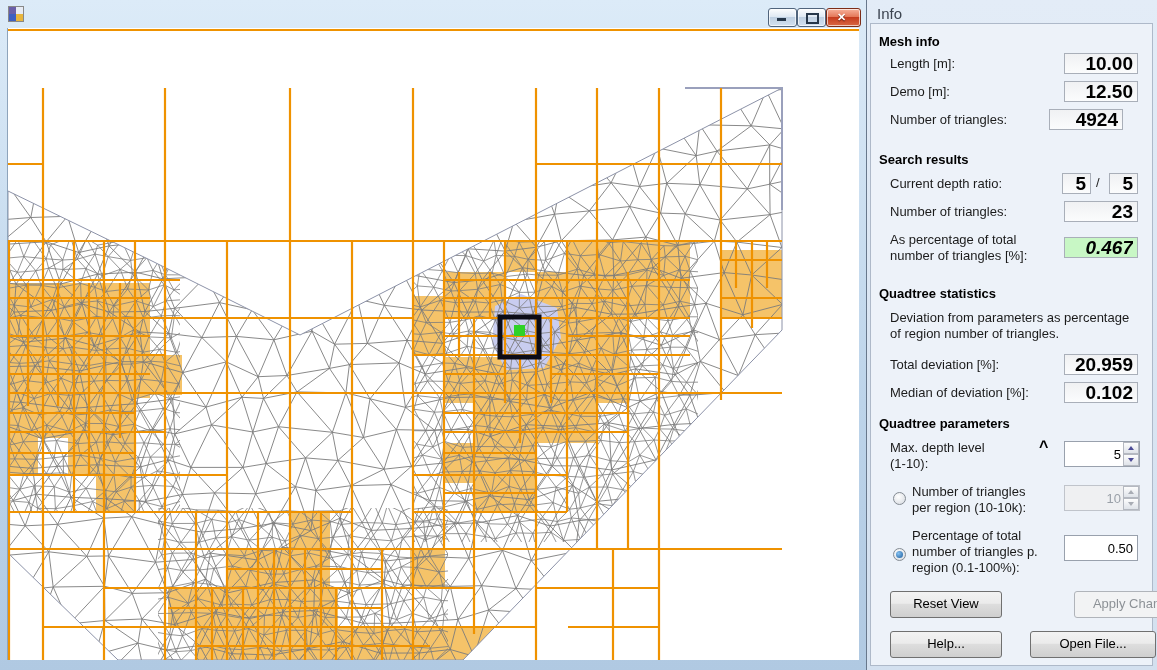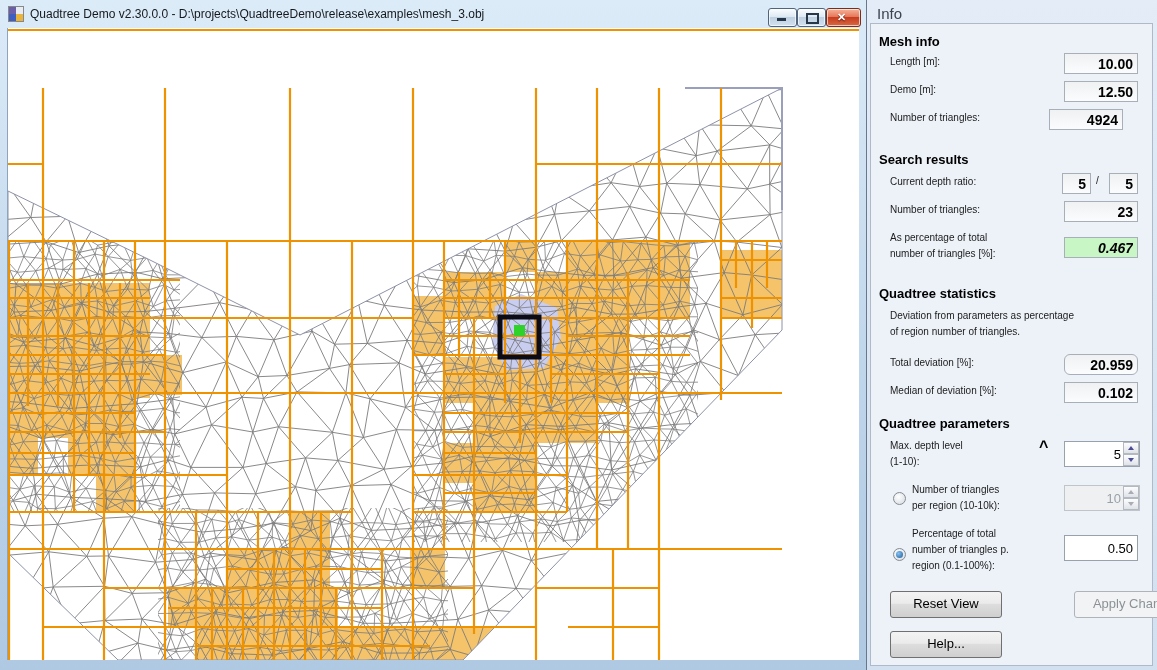--- a/index.html
+++ b/index.html
@@ -27,24 +27,24 @@
     text-shadow:0 1px 1px #5a1000;}
   .canvas-area{position:absolute;left:7px;top:28px;width:851px;height:632px;background:#fff;
     border-left:1px solid #8ea4bb;box-sizing:content-box;}
   
   .info-window{position:absolute;left:866px;top:0;width:291px;height:670px;
     background:linear-gradient(#e3ecf7,#d3e0ef);border-left:1px solid #68788c;box-sizing:border-box;}
   .info-title{position:absolute;left:10px;top:5px;font-size:15px;color:#3c4450;}
   .info-body{position:absolute;left:3px;top:23px;width:283px;height:643px;
     background:#edf2f9;border:1px solid #aeb9c9;box-sizing:border-box;}
   .sec-h{position:absolute;left:8px;font-weight:bold;font-size:13px;color:#000;}
-  .lbl{position:absolute;font-size:10px;color:#1b1b1b;white-space:nowrap;}
+  .lbl{position:absolute;font-size:13px;color:#1b1b1b;white-space:nowrap;}
   .vbox{position:absolute;height:21px;width:74px;border:1px solid #a9afb9;
     background:linear-gradient(#f0f1f3,#fbfcfd);font-family:inherit;font-weight:bold;
-    font-size:14px;text-align:right;padding:0 4px 0 3px;box-sizing:border-box;color:#000;}
+    font-size:19px;text-align:right;padding:0 4px 0 3px;box-sizing:border-box;color:#000;}
   .vbox.green{background:#c8f7c5;}
   .spin{position:absolute;width:76px;height:26px;border:1px solid #99a1ad;background:#fff;box-sizing:border-box;}
   .spin input{position:absolute;left:0;top:0;border:0;width:56px;height:24px;text-align:right;
     font-size:13px;font-family:inherit;padding:0 3px 0 0;background:transparent;color:#000;}
   .spin .arrows{position:absolute;right:0px;top:0px;width:16px;height:24px;}
   .arrow-btn{position:relative;height:12px;border:1px solid #b4b8c0;box-sizing:border-box;
     background:linear-gradient(#fdfdfd,#dfe3e9);}
   .tri-up{position:absolute;left:4px;top:3px;width:0;height:0;
     border-left:3px solid transparent;border-right:3px solid transparent;border-bottom:4px solid #4c4c96;}
   .tri-dn{position:absolute;left:4px;top:3px;width:0;height:0;
@@ -69,21 +69,20 @@
 <body>
 
 <div class="main-window">
   <div class="titlebar">
     <div class="win-icon">
       <i class="q1"></i>
         <i class="q2"></i>
         <i class="q3"></i>
         <i class="q4"></i>
     </div>
-    <div class="title-text">Quadtree Demo v2.30.0.0 - D:\projects\QuadtreeDemo\release\examples\mesh_3.obj</div>
     <div class="win-btn btn-min">
       <div class="glyph-min"></div>
     </div>
     <div class="win-btn btn-max">
       <div class="glyph-max"></div>
     </div>
     <div class="win-btn btn-close">
       <div class="glyph-close">✕</div>
     </div>
   </div>
@@ -251,21 +250,21 @@
     <div class="lbl" style="left:19px;top:180px">Number of triangles:</div>
     <input class="vbox" style="left: 193px; top: 177px;" readonly="" value="23">
     <div class="lbl" style="left:19px;top:208px">As percentage of total</div>
     <div class="lbl" style="left:19px;top:224px">number of triangles [%]:</div>
     <input class="vbox green" style="left: 193px; top: 213px; font-style: italic;" readonly="" value="0.467">
 
     <div class="sec-h" style="top:262px">Quadtree statistics</div>
     <div class="lbl" style="left:19px;top:286px">Deviation from parameters as percentage</div>
     <div class="lbl" style="left:19px;top:302px">of region number of triangles.</div>
     <div class="lbl" style="left:19px;top:333px">Total deviation [%]:</div>
-    <input class="vbox" style="left: 193px; top: 330px; border-radius: 6px;" readonly="" value="20.959">
+    <input class="vbox" style="left: 193px; top: 330px;" readonly="" value="20.959">
     <div class="lbl" style="left:19px;top:361px">Median of deviation [%]:</div>
     <input class="vbox" style="left: 193px; top: 358px;" readonly="" value="0.102">
 
     <div class="sec-h" style="top:392px">Quadtree parameters</div>
     <div class="lbl" style="left:19px;top:416px">Max. depth level</div>
     <div class="lbl" style="left:19px;top:432px">(1-10):</div>
     <div class="caret" style="left:168px;top:414px">^</div>
     <div class="spin" style="left:193px;top:417px">
       <input value="5" style="">
       <div class="arrows">
@@ -295,14 +294,15 @@
 
     <div class="radio sel" style="left:22px;top:524px"></div>
     <div class="lbl" style="left:41px;top:504px">Percentage of total</div>
     <div class="lbl" style="left:41px;top:520px">number of triangles p.</div>
     <div class="lbl" style="left:41px;top:536px">region (0.1-100%):</div>
     <input class="edit" style="left: 193px; top: 511px;" value="0.50">
 
     <div class="btn" style="left:19px;top:567px;width:110px">Reset View</div>
     <div class="btn disabled" style="left:159px;top:567px;width:124px">Apply Changes</div>
     <div class="btn" style="left:19px;top:607px;width:110px">Help...</div>
+    <div class="btn" style="left:159px;top:607px;width:124px">Open File...</div>
   </div>
 </div>
 
 </body></html>

